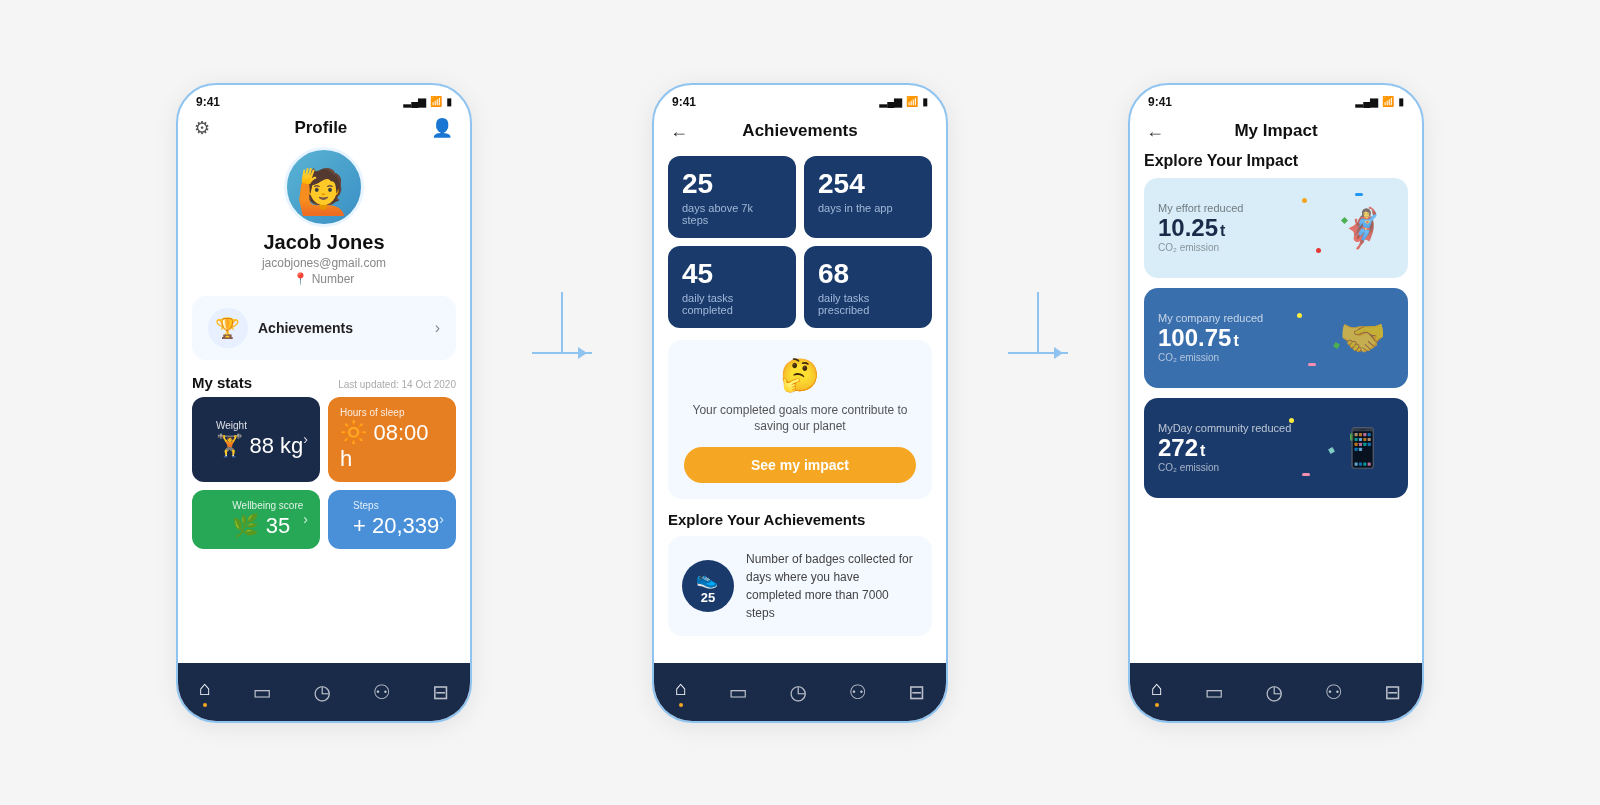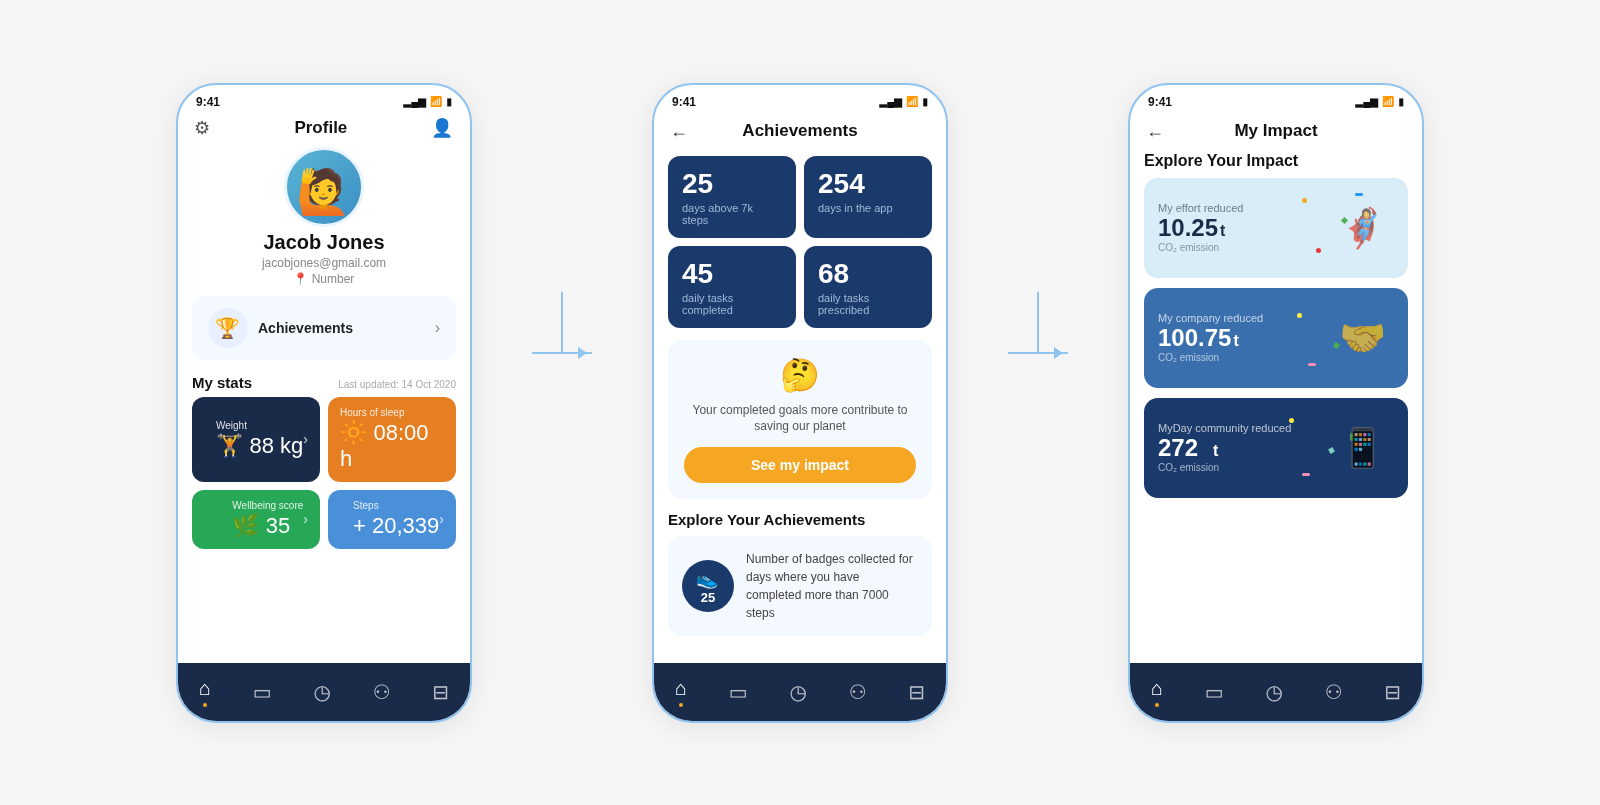--- a/index.html
+++ b/index.html
@@ -646,21 +646,21 @@
 
       <div class="impact-card dark">
         <div class="confetti">
           <div class="confetti-dot" style="background:#ffeb3b; top:20%; left:55%;"></div>
           <div class="confetti-dot" style="background:#80cbc4; top:50%; left:70%; border-radius:0; transform:rotate(60deg);"></div>
           <div class="confetti-dot" style="background:#f48fb1; top:75%; left:60%; width:8px; height:3px; border-radius:2px;"></div>
           <div class="confetti-dot" style="background:#4caf50; top:35%; left:78%; width:4px; height:8px; border-radius:2px;"></div>
         </div>
         <div class="impact-card-content">
           <div class="impact-card-subtitle">MyDay community reduced</div>
-          <div style="display:flex; align-items:baseline; gap:15px;">
+          <div style="display:flex; align-items:baseline; gap:2px;">
             <span class="impact-card-number">272</span>
             <span class="impact-card-unit" style="color:#fff; font-size:16px; font-weight:700;">t</span>
           </div>
           <div class="impact-card-co2">CO₂ emission</div>
         </div>
         <div class="impact-card-illustration">📱</div>
       </div>
     </div>
 
     <div class="bottom-nav">

